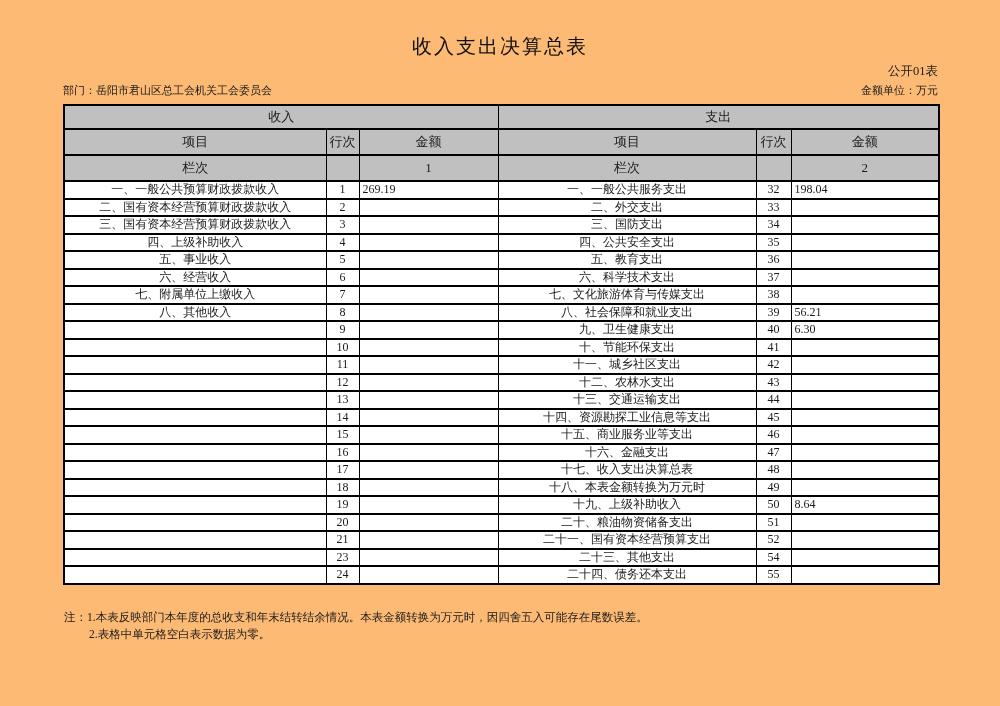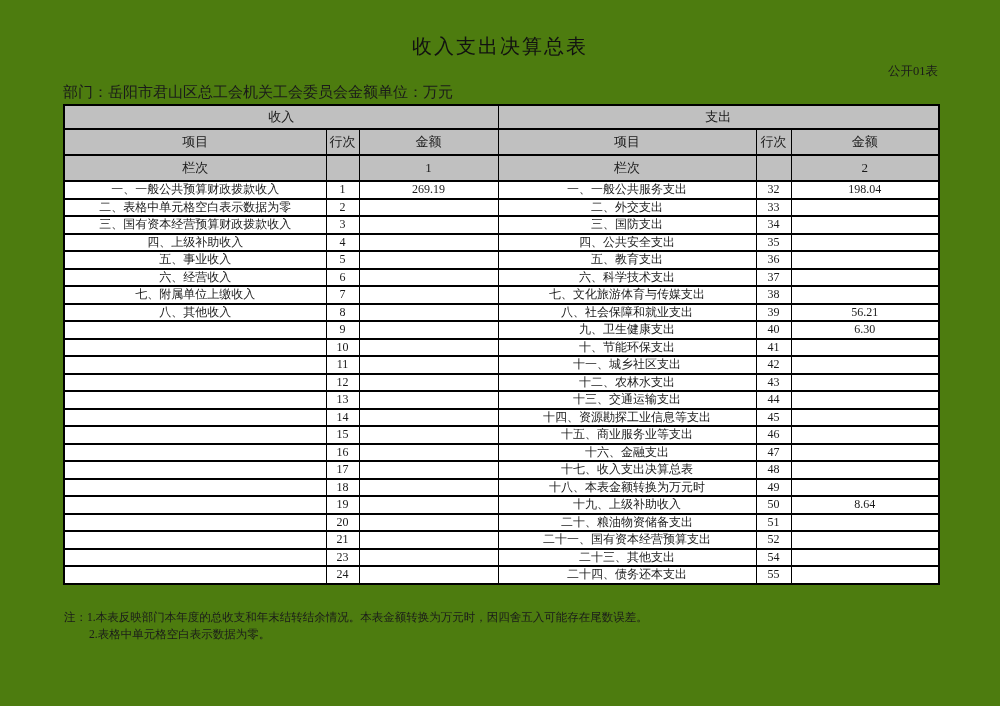--- a/index.html
+++ b/index.html
@@ -6,21 +6,21 @@
     margin: 0;
     padding: 0;
     background: #ffffff;
     font-family: "Liberation Serif", "DejaVu Serif", serif;
     color: #1a1a1a;
   }
   .page {
     position: relative;
     width: 1000px;
     height: 706px;
-    background: #4d7c0f;
+    background: #fdba74;
     overflow: hidden;
   }
   .doc-title {
     position: absolute;
     top: 33px;
     left: 0;
     width: 100%;
     text-align: center;
     font-size: 20px;
     letter-spacing: 2px;
@@ -32,21 +32,22 @@
     top: 63px;
     right: 62px;
     font-size: 12.5px;
   }
   .meta-row {
     position: absolute;
     top: 83px;
     left: 63px;
     width: 875px;
     display: flex;
-    font-size: 15px;
+    justify-content: space-between;
+    font-size: 11px;
   }
   table.main {
     position: absolute;
     top: 104px;
     left: 63px;
     width: 875px;
     border-collapse: collapse;
     table-layout: fixed;
     border: 2px solid #000;
   }
@@ -68,21 +69,21 @@
   thead tr.cols-row { height: 26px; }
   thead tr.lanci-row { height: 26px; }
   tbody td {
     height: 15.5px;
     font-size: 12px;
     line-height: 15px;
     background: #ffffff;
   }
   td.item { text-align: center; }
   td.rn   { text-align: center; }
-  td.amt  { text-align: center; margin-left: 28px; }
+  td.amt  { text-align: left; margin-left: 28px; }
   .notes {
     position: absolute;
     top: 609px;
     left: 64px;
     font-size: 11.5px;
     line-height: 17px;
   }
   .note-2 { padding-left: 25px; }
 </style>
 </head>
@@ -133,21 +134,21 @@
     <tbody>
         <tr>
           <td class="item">一、一般公共预算财政拨款收入</td>
           <td class="rn">1</td>
           <td class="amt">269.19</td>
           <td class="item">一、一般公共服务支出</td>
           <td class="rn">32</td>
           <td class="amt">198.04</td>
         </tr>
         <tr>
-          <td class="item">二、表格中单元格空白表示数据为零</td>
+          <td class="item">二、国有资本经营预算财政拨款收入</td>
           <td class="rn">2</td>
           <td class="amt"></td>
           <td class="item">二、外交支出</td>
           <td class="rn">33</td>
           <td class="amt"></td>
         </tr>
         <tr>
           <td class="item">三、国有资本经营预算财政拨款收入</td>
           <td class="rn">3</td>
           <td class="amt"></td>

